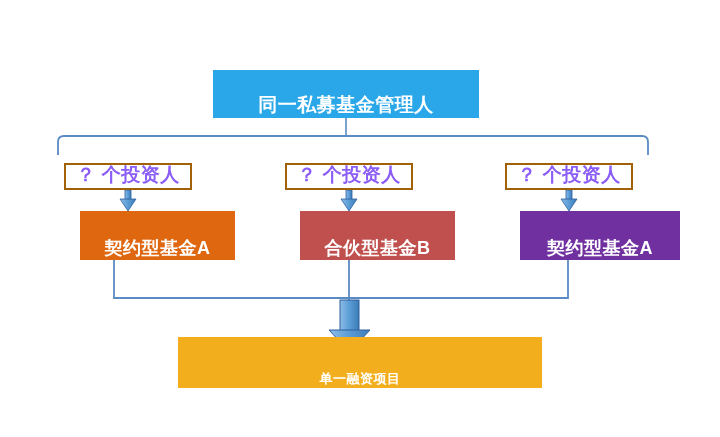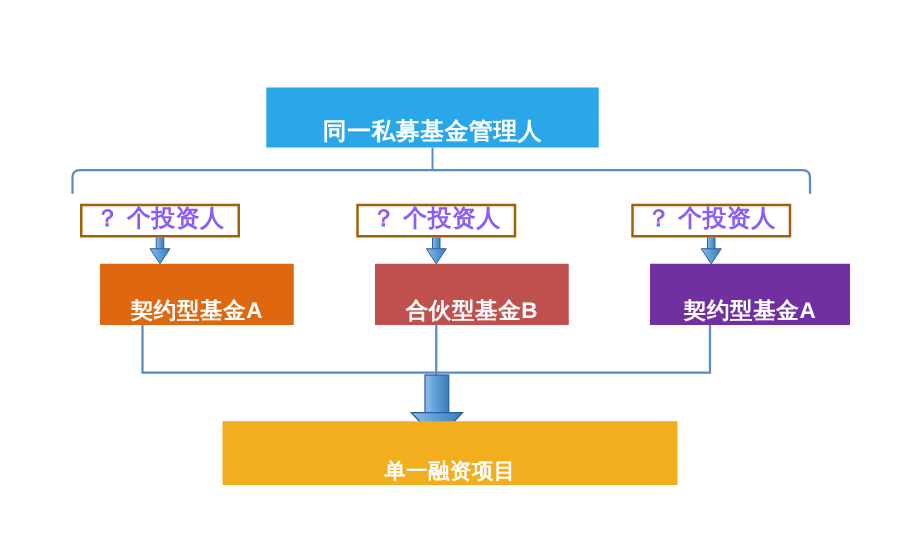--- a/index.html
+++ b/index.html
@@ -69,21 +69,21 @@
   .fund-box.fund-c { left: 492px; width: 160px; background: #7030A0; }
 
   
   .project-box {
     left: 178px;
     top: 337px;
     width: 364px;
     height: 51px;
     background: #F2AE1C;
     color: #ffffff;
-    font-size: 17px;
+    font-size: 13px;
     font-weight: bold;
   }
 
   .lbl { display: block; white-space: nowrap; }
 </style>
 </head>
 <body>
 
 <svg id="canvas" viewBox="0 0 720 437" xmlns="http://www.w3.org/2000/svg">
   <defs>

